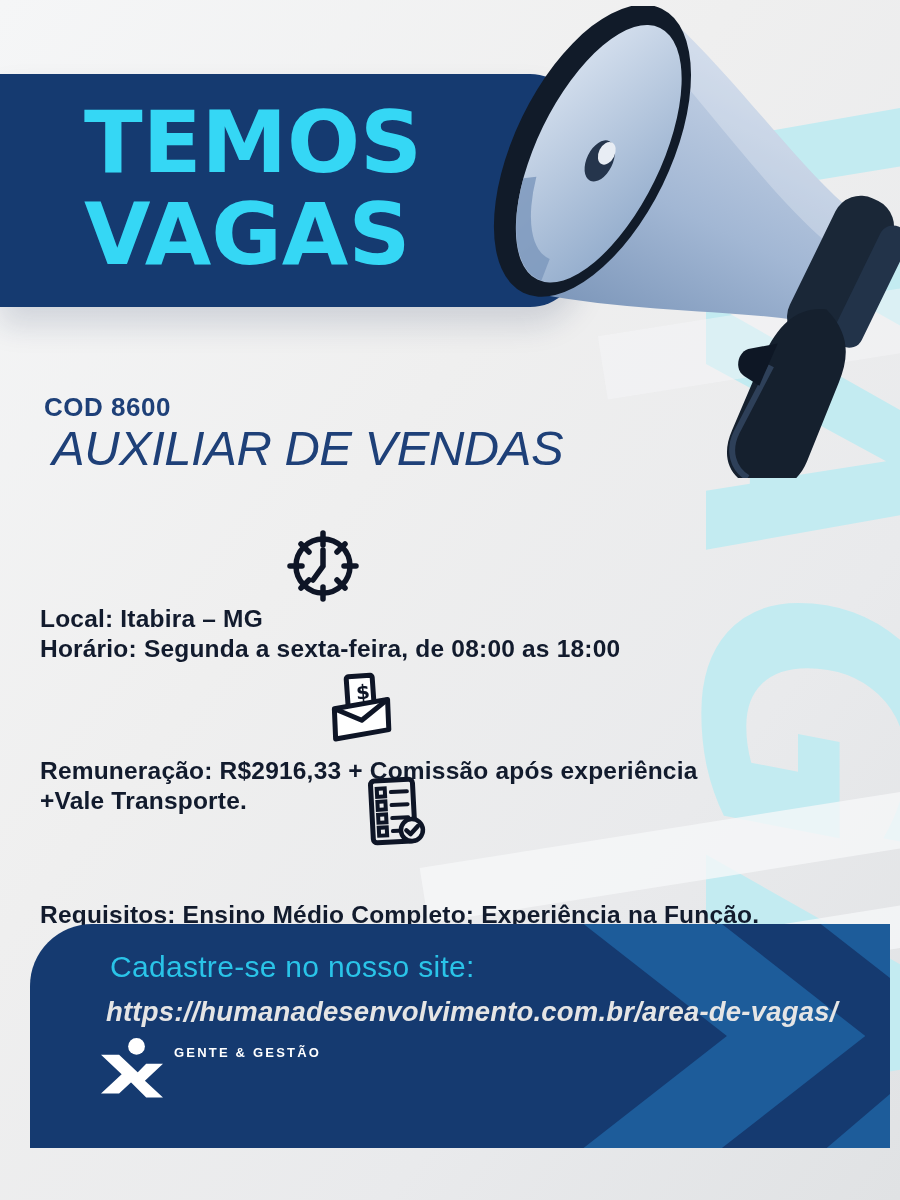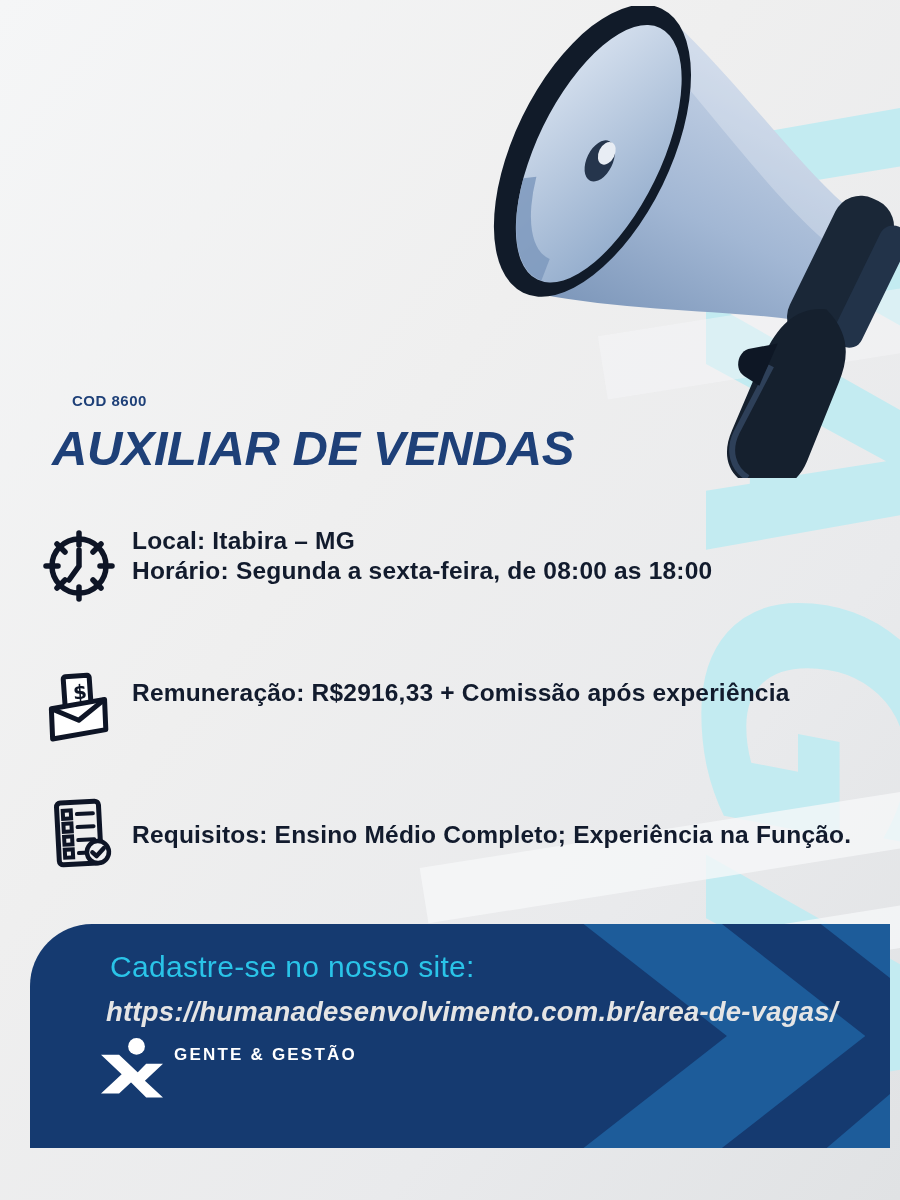--- a/index.html
+++ b/index.html
@@ -29,57 +29,63 @@
   }
   .banner-title{
     position:absolute;left:84px;top:22px;
     font-family:"DejaVu Sans",sans-serif;font-weight:bold;
     font-size:86px;line-height:92px;color:#35d7f5;letter-spacing:0px;
   }
   
   .megaphone{position:absolute;left:462px;top:6px;width:440px;height:472px;}
 
   
-  .job-code{position:absolute;left:72px;top:392px;font-size:15px;font-weight:bold;color:#1e4078;letter-spacing:.5px;}
-  .job-title{position:absolute;left:52px;top:420px;font-size:49px;font-weight:bold;font-style:italic;color:#1e4078;letter-spacing:-.5px;}
+  .job-code{position:absolute;left:44px;top:392px;font-size:26px;font-weight:bold;color:#1e4078;letter-spacing:.5px;}
+  .job-title{position:absolute;left:52px;top:420px;font-size:49px;font-weight:normal;font-style:italic;color:#1e4078;letter-spacing:-.5px;}
 
   
-  .detail-row{position:absolute;left:40px;display:flex;align-items:flex-start;}
+  .detail-row{position:absolute;left:40px;display:flex;align-items:center;flex-direction:column;}
   .detail-row .icon{width:78px;flex:0 0 78px;margin-right:14px;}
   .detail-row .lines{padding-top:2px;font-size:24.5px;font-weight:bold;color:#121b2d;line-height:30px;letter-spacing:.2px;}
   .row-schedule{top:524px;}
   .row-pay{top:666px;}
-  .row-req{top:796px;}
+  .row-req{top:774px;gap:24px;}
   .row-pay .lines{padding-top:12px;}
   .row-req .lines{padding-top:24px;}
 
   
   .footer-banner{
     position:absolute;left:30px;top:924px;width:860px;height:224px;
     background:#153a70;border-top-left-radius:62px;
   }
   .footer-banner svg.chevrons{position:absolute;left:0;top:0;width:100%;height:100%;}
   .footer-cta{position:absolute;left:80px;top:26px;font-size:30px;color:#2ac4e8;letter-spacing:.3px;}
   .footer-url{position:absolute;left:76px;top:72px;font-size:27.5px;font-weight:bold;font-style:italic;color:#e5e5e5;letter-spacing:.2px;}
   .logo{position:absolute;left:68px;top:114px;display:flex;align-items:flex-start;}
   .logo .mark{width:68px;height:62px;margin-right:8px;}
   .logo-text{display:flex;flex-direction:column;align-items:center;margin-top:6px;}
   .logo-name{font-family:"Liberation Serif",serif;font-weight:bold;font-size:33px;line-height:34px;color:#fff;letter-spacing:3px;}
-  .logo-tagline{font-size:17px;font-weight:bold;color:#fff;letter-spacing:2.2px;margin-top:1px;}
+  .logo-tagline{font-size:13px;font-weight:bold;color:#fff;letter-spacing:2.2px;margin-top:1px;}
 </style>
 </head>
 <body>
 
 <div class="poster">
 
   <div class="watermark">VAGA</div>
   <div class="stripe s3"></div>
   <div class="stripe s1"></div>
   <div class="stripe s2"></div>
 
+  <div class="top-banner">
+    <div class="banner-title">
+      <div>TEMOS</div>
+      <div>VAGAS</div>
+    </div>
+  </div>
 
   <svg class="megaphone" viewBox="0 0 440 472">
     <defs>
       <linearGradient id="bellg" x1="0" y1="0" x2="1" y2="1">
         <stop offset="0" stop-color="#dde6f2"></stop>
           <stop offset="1" stop-color="#8ba6c8"></stop>
       </linearGradient>
       <linearGradient id="coneg" x1="0" y1="0" x2="0" y2="1">
         <stop offset="0" stop-color="#c6d3e6"></stop>
           <stop offset=".55" stop-color="#a2b7d4"></stop>
@@ -132,20 +138,21 @@
     <svg class="icon" viewBox="0 0 78 78">
       <g transform="rotate(-10 39 44)" stroke="#0e1526" stroke-width="5" fill="none" stroke-linejoin="round">
         <rect x="27" y="10" width="26" height="38" rx="2" fill="#ffffff" transform="rotate(6 40 29)"></rect>
         <path d="M 12 38 L 66 38 L 62 68 L 8 68 Z" fill="#ffffff"></path>
         <path d="M 12 38 L 37 54 L 66 38"></path>
       </g>
       <text x="40" y="33" transform="rotate(-4 40 28)" font-family="DejaVu Sans,sans-serif" font-size="20" font-weight="bold" fill="#0e1526" text-anchor="middle">$</text>
     </svg>
     <div class="lines">
       <div>Remuneração: R$2916,33 + Comissão após experiência</div>
+      <div>+Vale Transporte.</div>
     </div>
   </div>
 
   <div class="detail-row row-req">
     <svg class="icon" viewBox="0 0 78 78">
       <g transform="rotate(-3 39 39)">
         <rect x="18" y="6" width="42" height="62" rx="4" fill="none" stroke="#0e1526" stroke-width="5"></rect>
         <g stroke="#0e1526" stroke-width="4" fill="none" stroke-linecap="round">
           <rect x="24" y="14" width="8" height="8"></rect>
             <line x1="38" y1="18" x2="54" y2="18"></line>

